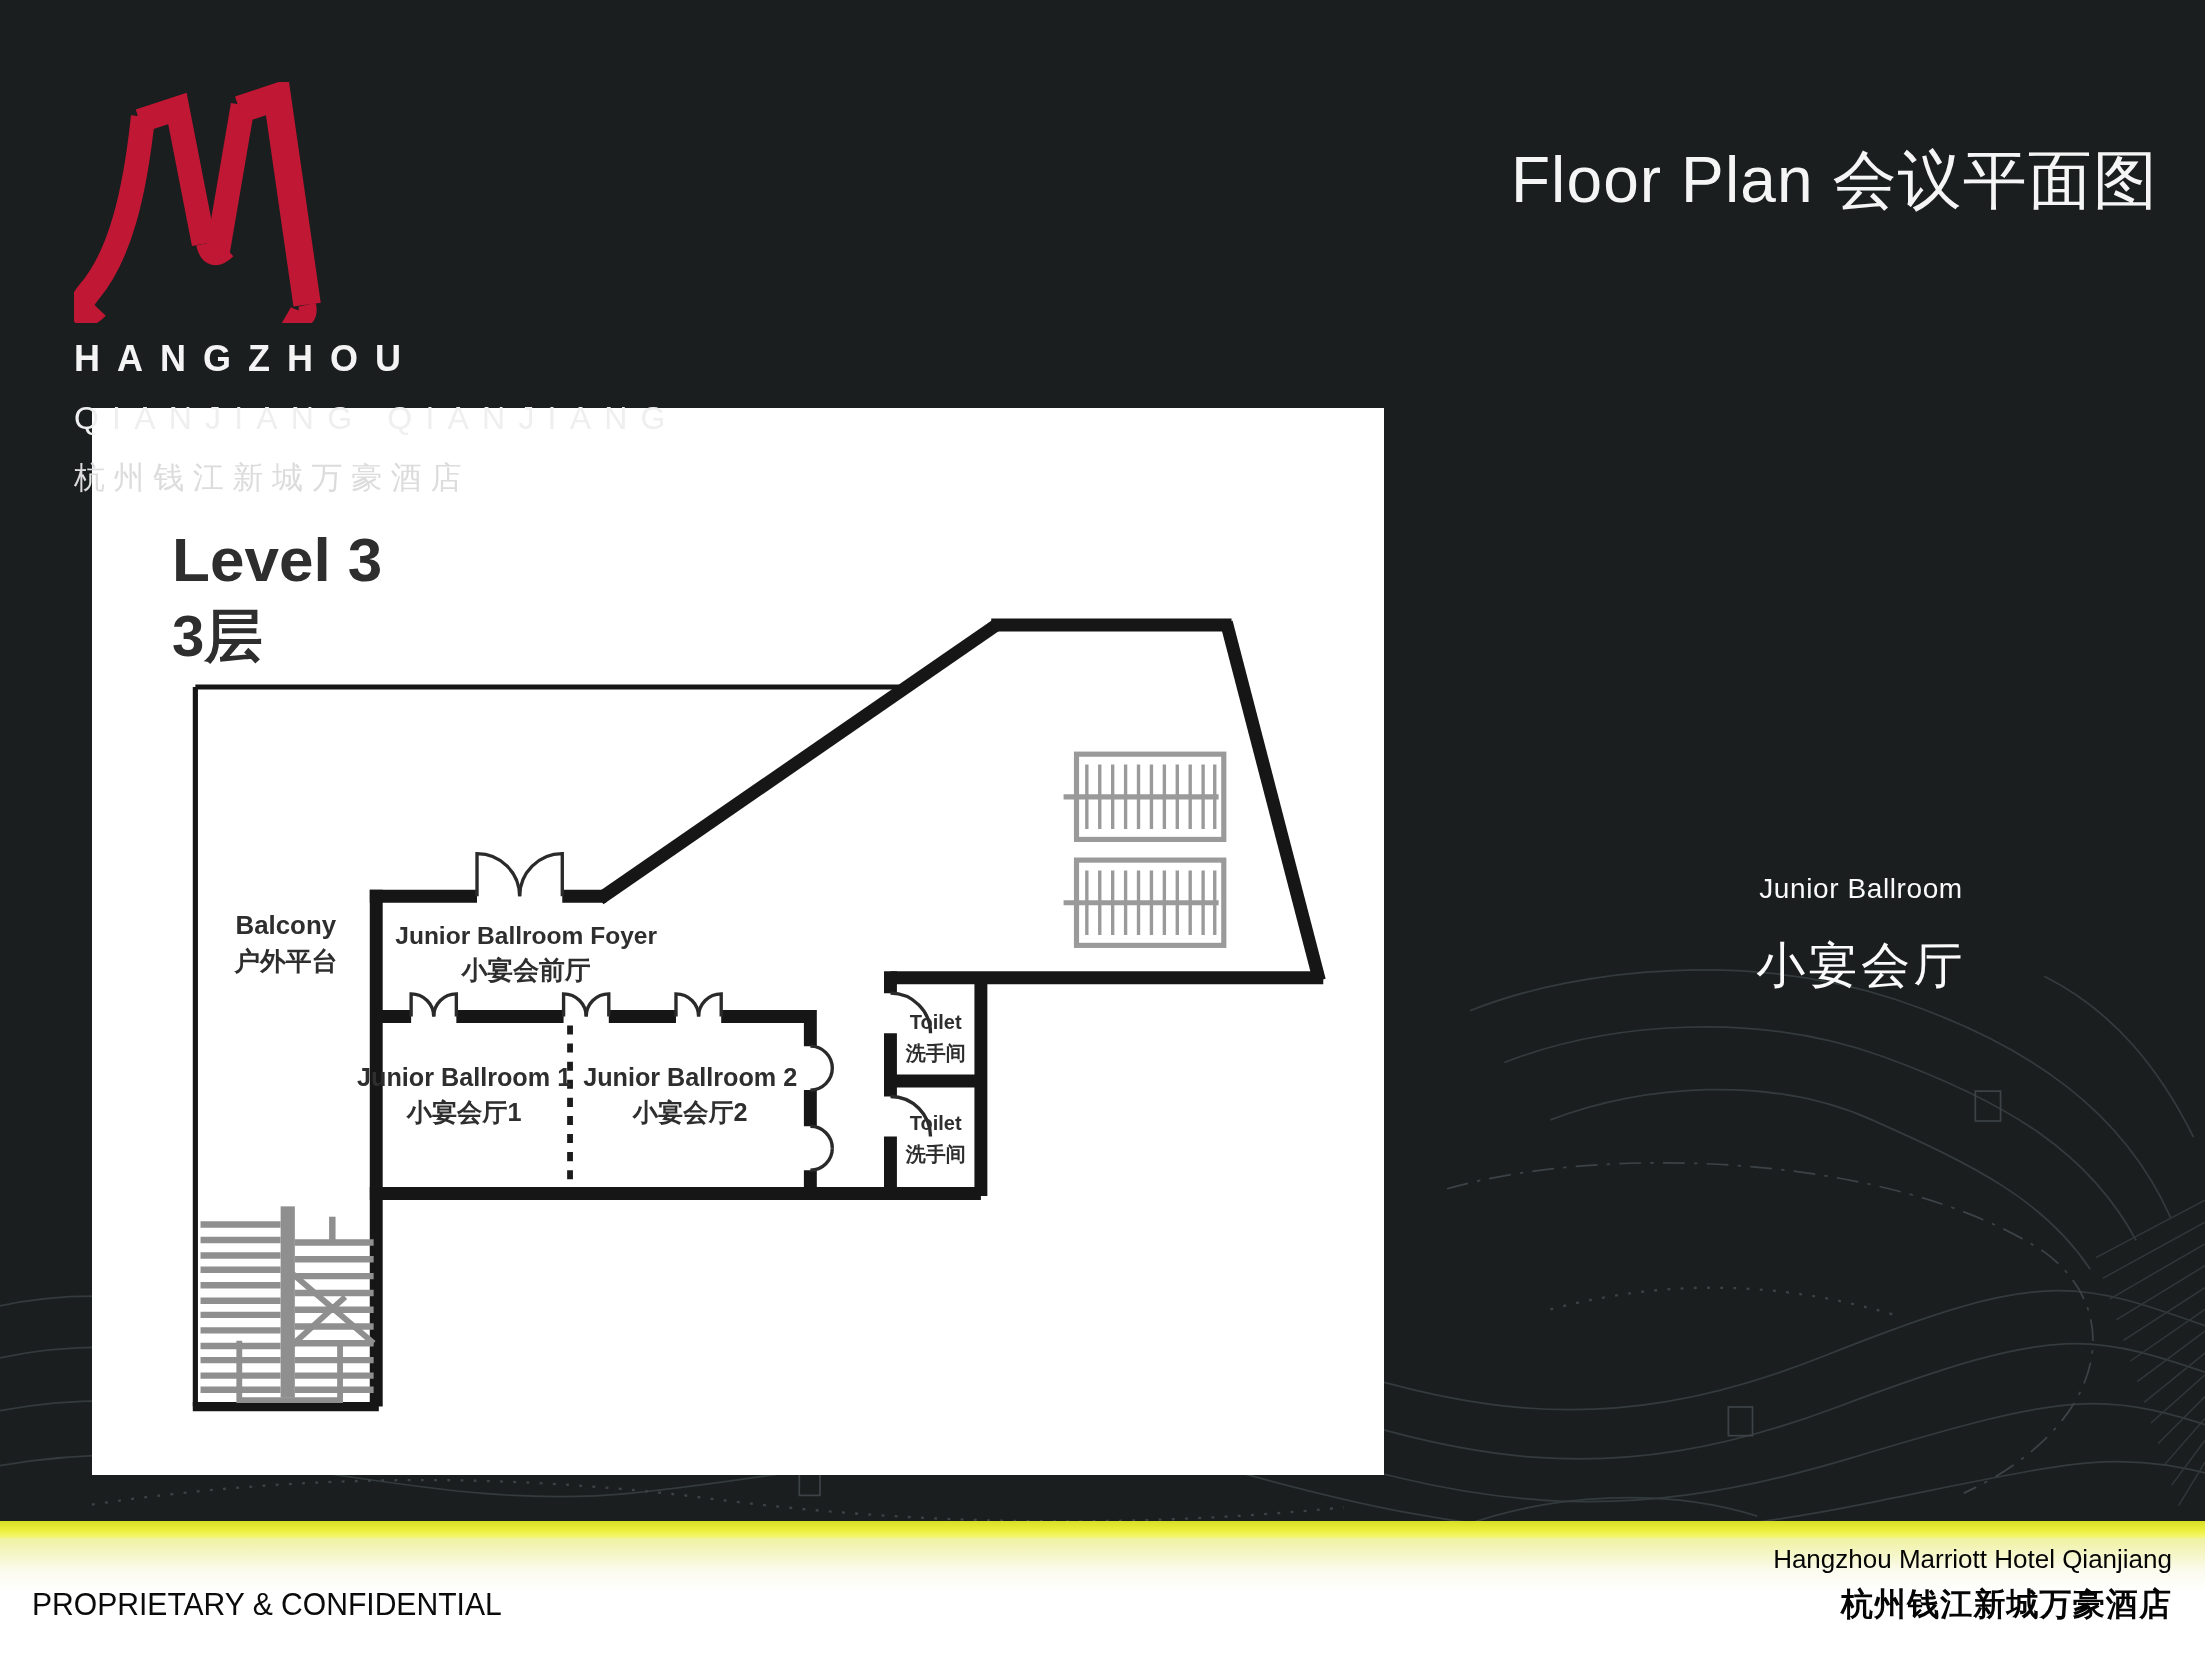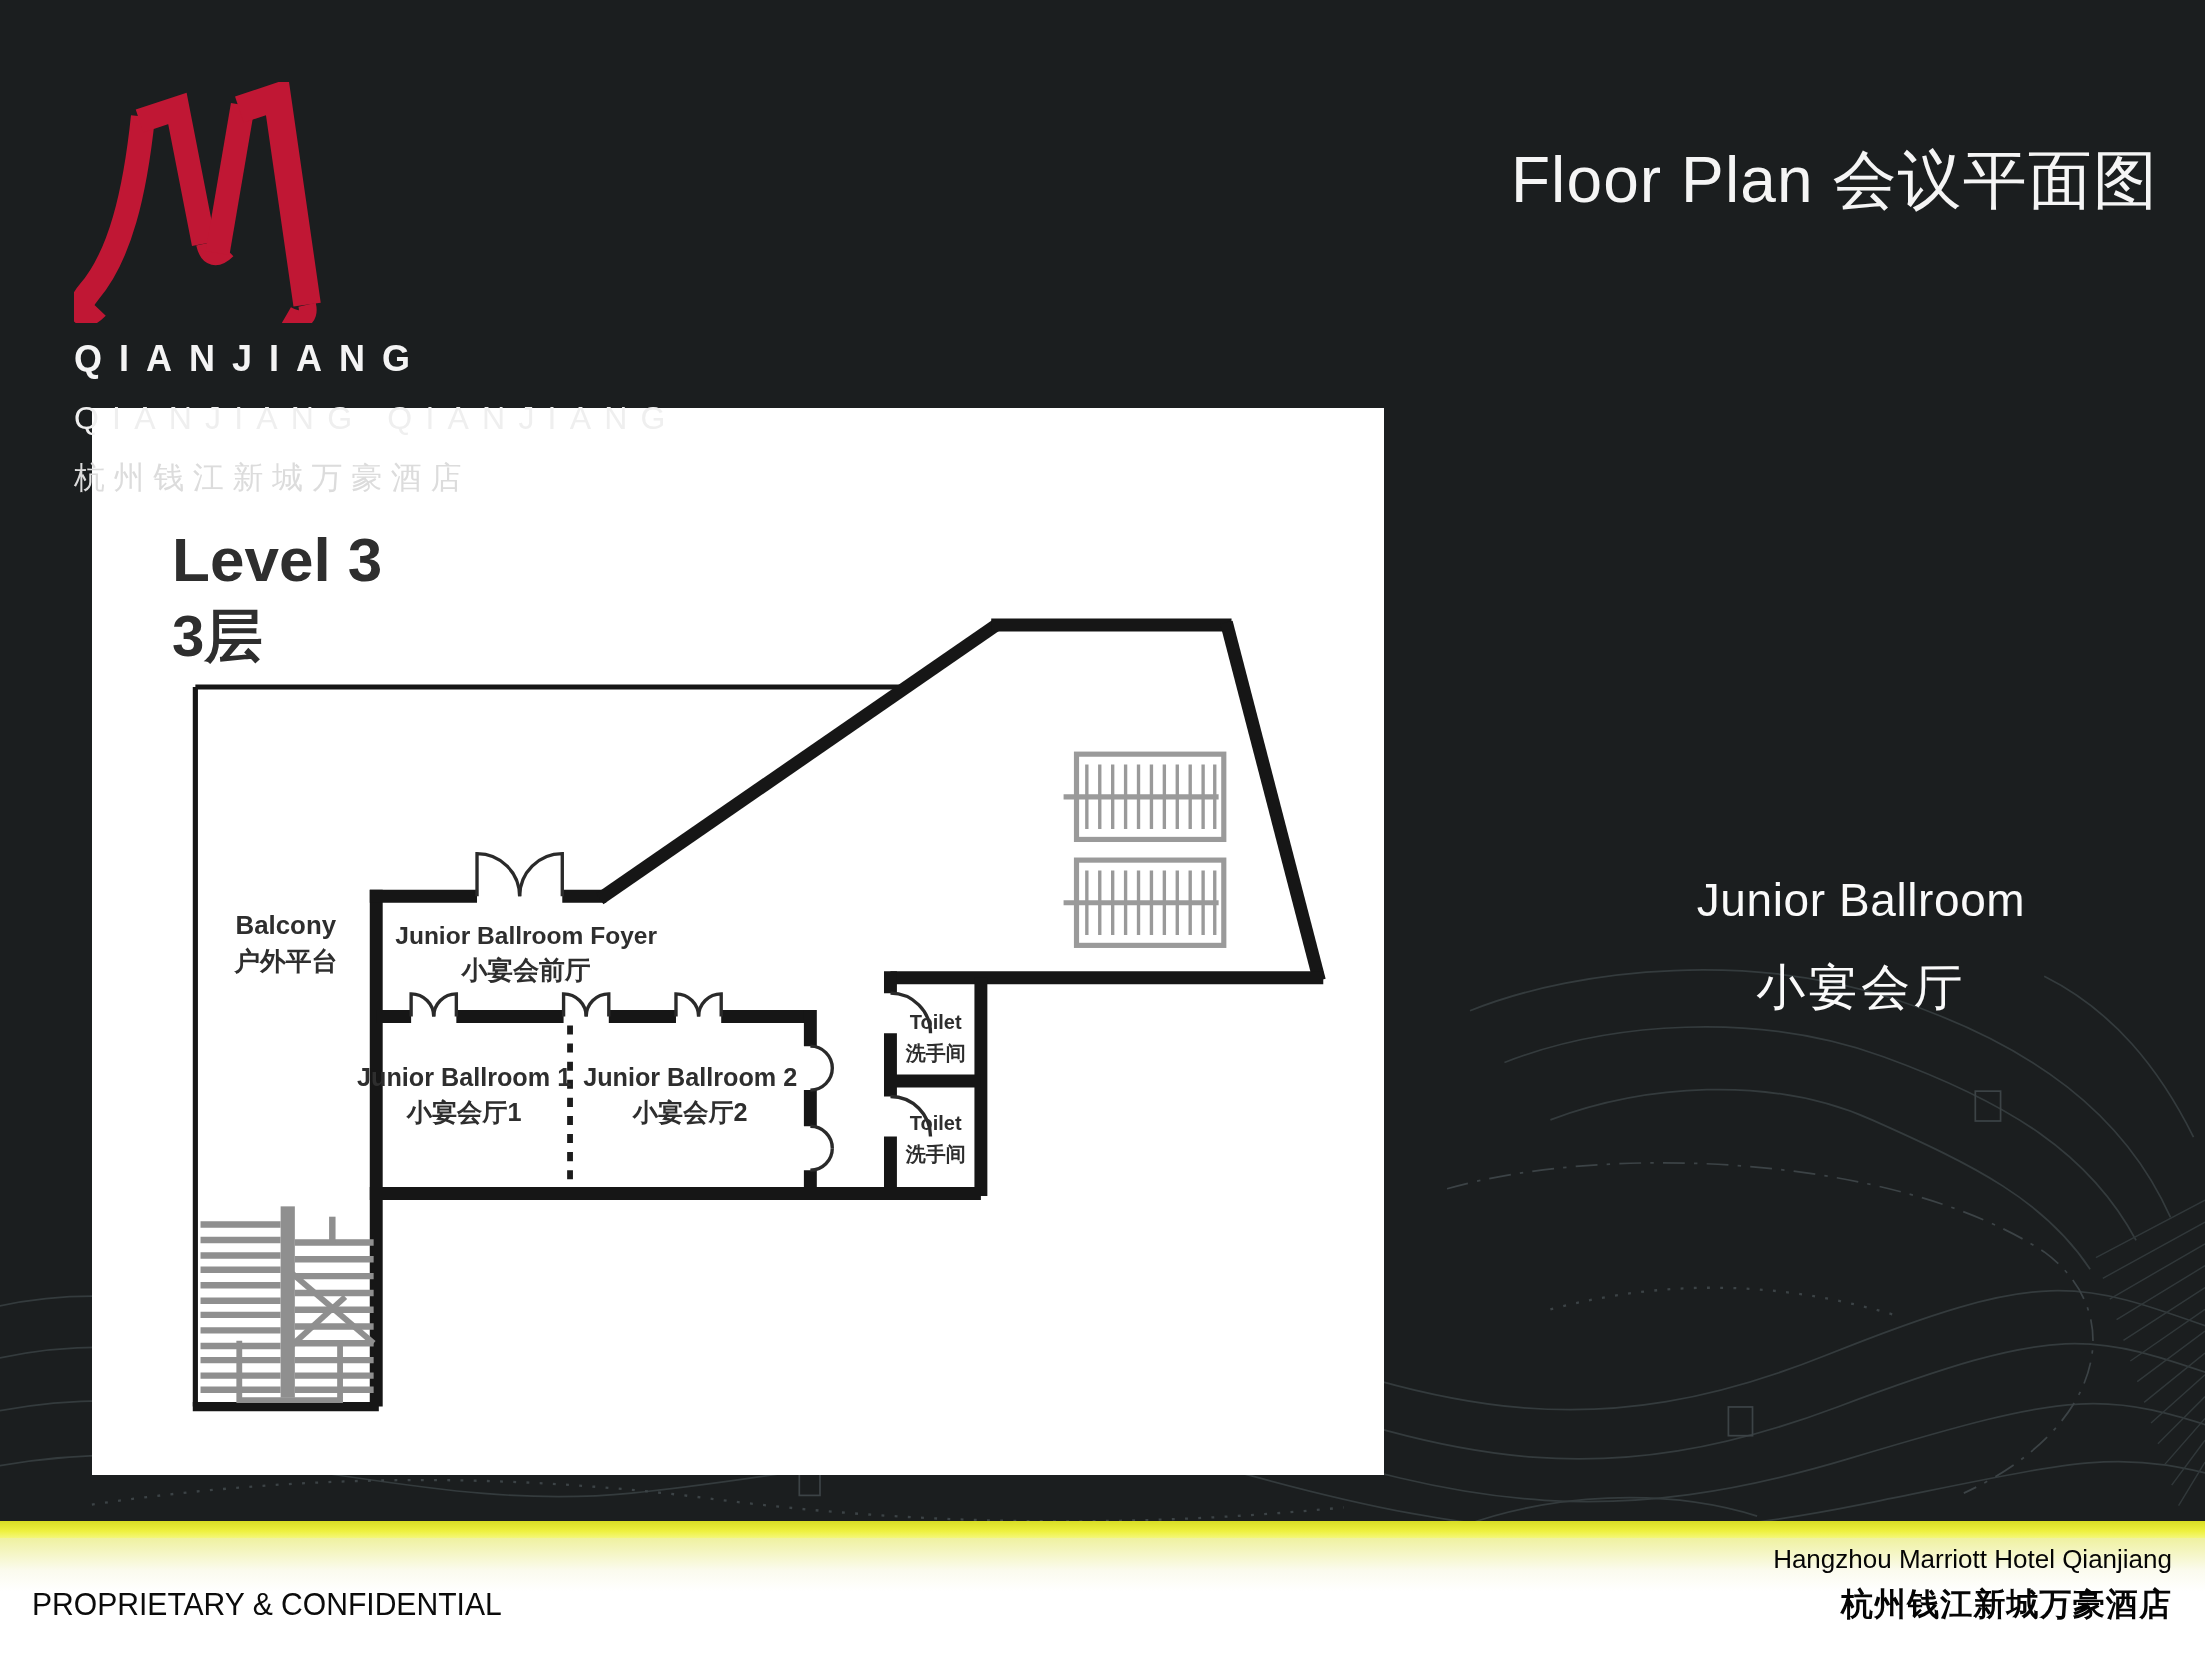--- a/index.html
+++ b/index.html
@@ -28,21 +28,21 @@
     position:absolute; left:92px; top:408px; width:1292px; height:1067px;
     background:#ffffff; z-index:2;
   }
   .plan-panel svg { width:100%; height:100%; display:block; }
   .plan-text { fill:#2e2e2e; font-family:"Liberation Sans", sans-serif; font-weight:600; }
   
   .highlight-block {
     position:absolute; left:1683px; top:873px; width:356px; z-index:3;
     text-align:center; color:#fafafa;
   }
-  .highlight-en { font-size:46px; font-weight:500; letter-spacing:0.6px; }
+  .highlight-en { font-size:28px; font-weight:500; letter-spacing:0.6px; }
   .highlight-cn { margin-top:28px; font-size:49px; font-weight:500; letter-spacing:3.4px; }
   
   .footer-accent {
     position:absolute; left:0; top:1521px; width:2205px; height:17px; z-index:4;
     background:linear-gradient(180deg,#d8dd25 0%,#eef13f 60%,#f4f77a 100%);
   }
   .footer-body {
     position:absolute; left:0; top:1538px; width:2205px; height:116px; z-index:4;
     background:linear-gradient(180deg,#eff1a0 0%,#fbfbee 28%,#ffffff 46%);
   }
@@ -90,21 +90,21 @@
 
 <div class="brand">
   <svg class="m-logo" viewBox="0 0 430 420" fill="none" xmlns="http://www.w3.org/2000/svg" stroke="#c01734" stroke-linejoin="miter">
     <path d="M 40,393 C 14,420 0,396 26,366 C 80,303 106,194 120,60" stroke-width="42"></path>
     <path d="M 114,68 L 180,46 L 226,282" stroke-width="42"></path>
     <path d="M 226,282 C 232,310 250,312 268,294" stroke-width="27"></path>
     <path d="M 250,298 L 294,40" stroke-width="42"></path>
     <path d="M 288,48 L 354,26 L 406,388" stroke-width="48"></path>
     <path d="M 406,388 C 412,414 394,420 370,406" stroke-width="31"></path>
   </svg>
-  <div class="brand-line1">QIANJIANG</div>
+  <div class="brand-line1">HANGZHOU</div>
   <div class="brand-line2">QIANJIANG QIANJIANG</div>
   <div class="brand-line3">杭州钱江新城万豪酒店</div>
 </div>
 
 <div class="slide-title">Floor Plan 会议平面图</div>
 
 <div class="plan-panel">
   <svg viewBox="0 0 1000 794" xmlns="http://www.w3.org/2000/svg">
 
     <text class="plan-text" x="62" y="118" font-size="48">Level 3</text>

